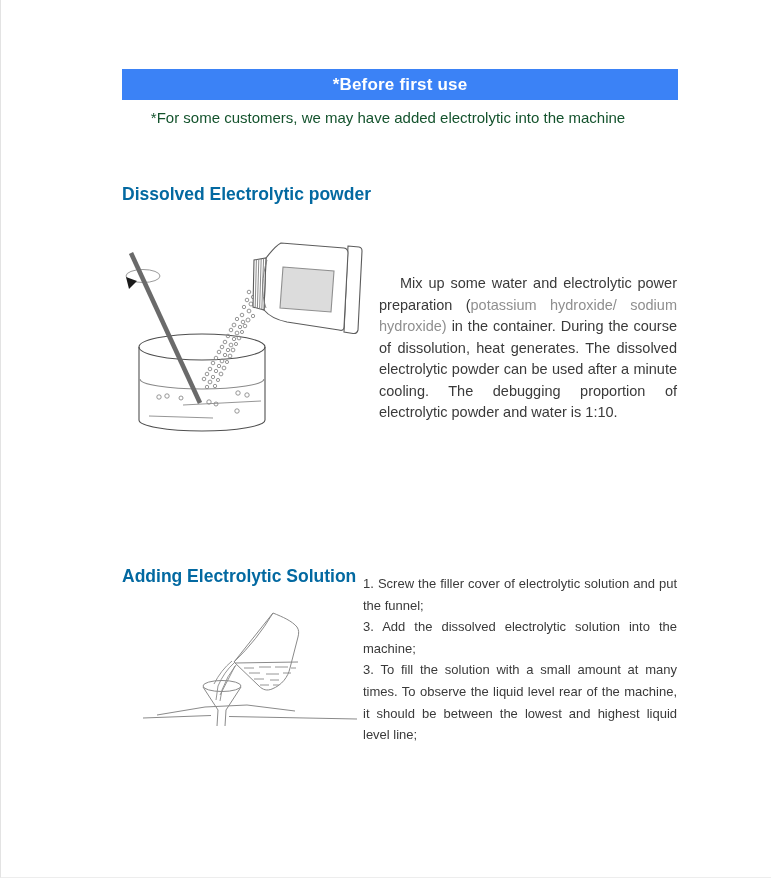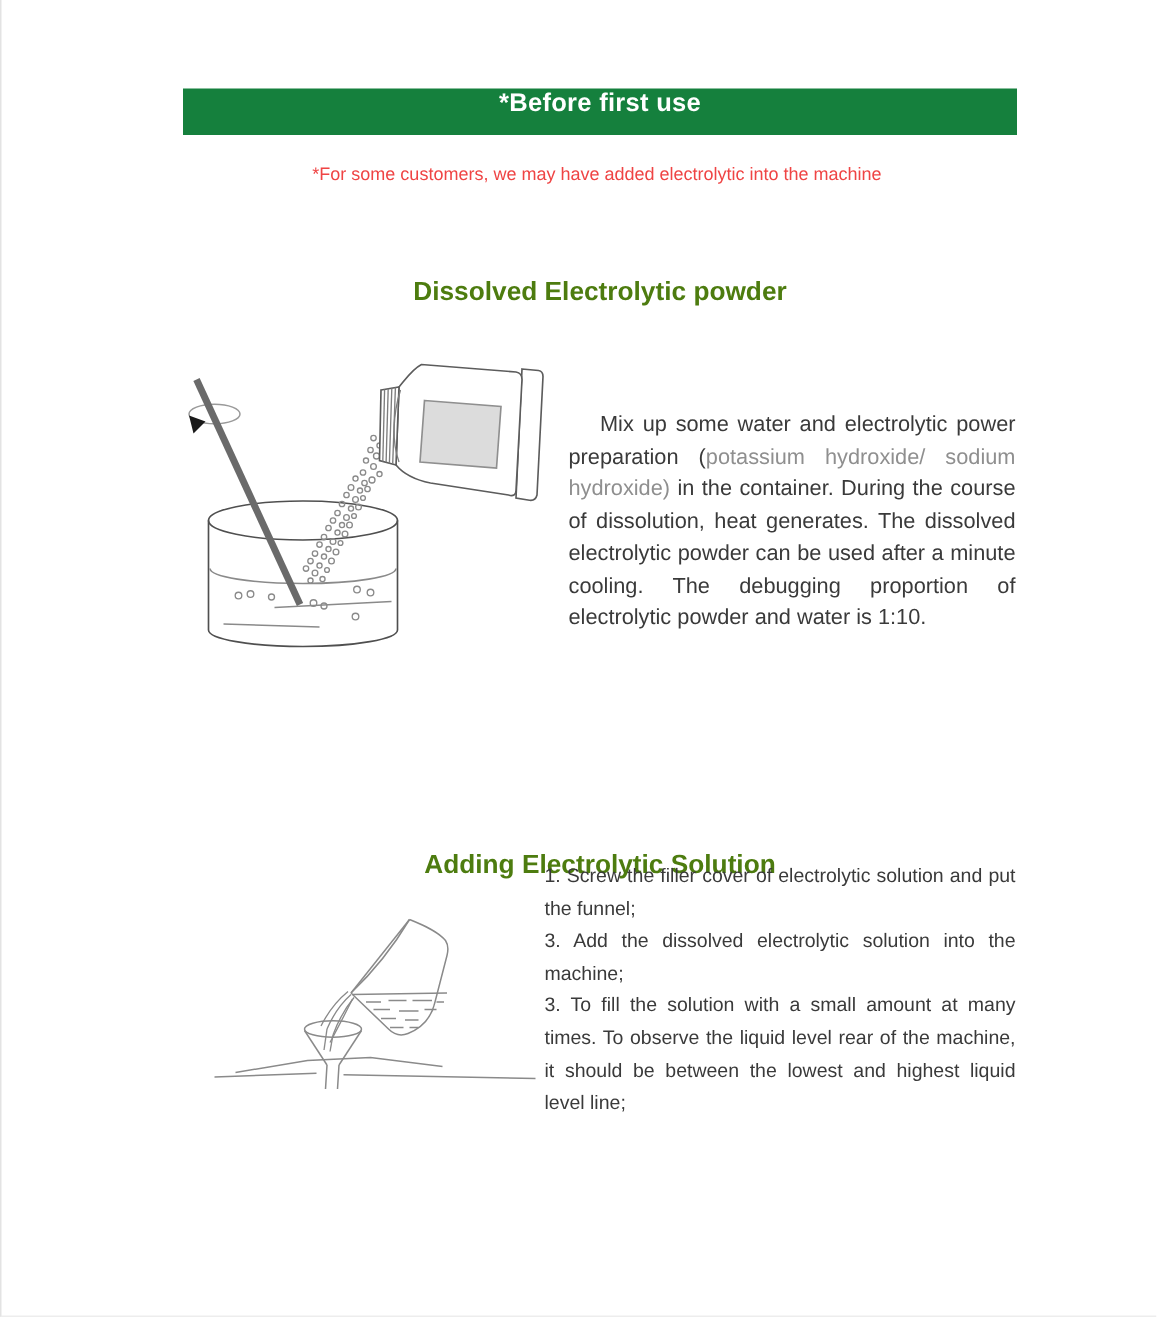--- a/index.html
+++ b/index.html
@@ -3,31 +3,31 @@
 <meta charset="utf-8">
 <style>
   html,body{margin:0;padding:0;background:#ffffff;}
   body{font-family:"Liberation Sans",sans-serif;}
   .page{
     position:relative;width:770px;height:877px;background:#ffffff;
     border-left:1px solid #e3e3e3;border-bottom:1px solid #ededed;
     overflow:hidden;color:#3a3a3a;
   }
   .banner{
-    position:absolute;left:121px;top:59px;width:556px;height:31px;
-    background:#15803d;color:#ffffff;font-size:17px;font-weight:bold;
-    display:flex;align-items:flex-start;justify-content:center;letter-spacing:.2px;
+    position:absolute;left:121px;top:69px;width:556px;height:31px;
+    background:#3b82f6;color:#ffffff;font-size:17px;font-weight:bold;
+    display:flex;align-items:center;justify-content:center;letter-spacing:.2px;
   }
   .subtitle{
-    position:absolute;left:99px;top:109px;width:596px;
-    text-align:center;font-size:12px;color:#ef4444;
+    position:absolute;left:89px;top:109px;width:596px;
+    text-align:center;font-size:15px;color:#14532d;
   }
   .heading{
-    position:absolute;left:121px;width:556px;text-align:center;
-    font-size:17.5px;font-weight:bold;color:#4d7c0f;
+    position:absolute;left:121px;width:556px;text-align:left;
+    font-size:17.5px;font-weight:bold;color:#0369a1;
   }
   .heading.h1{top:184px;}
   .heading.h2{top:566px;}
   .para{
     position:absolute;left:378px;top:236px;width:298px;
     font-size:14.5px;line-height:21.5px;text-align:justify;text-indent:21px;
     color:#3a3a3a;
     margin-top:37px;
   }
   .gray{color:#8f8f8f;}

